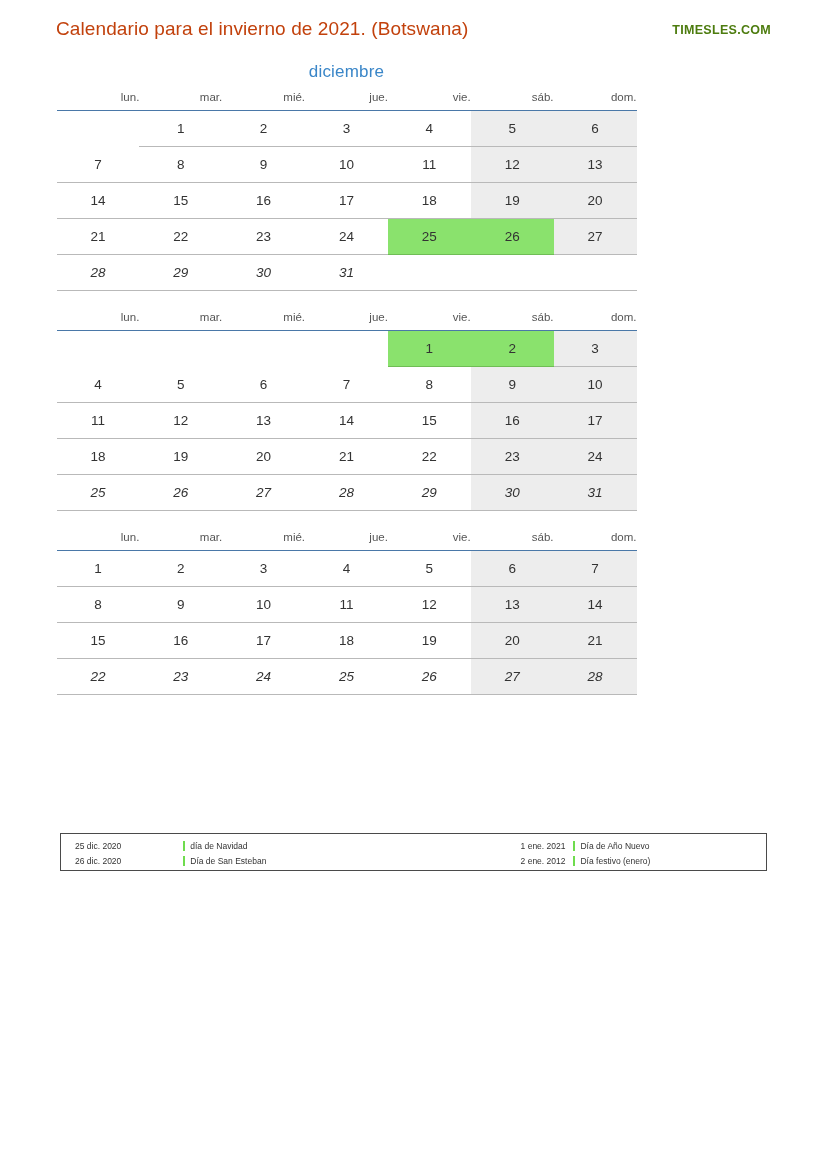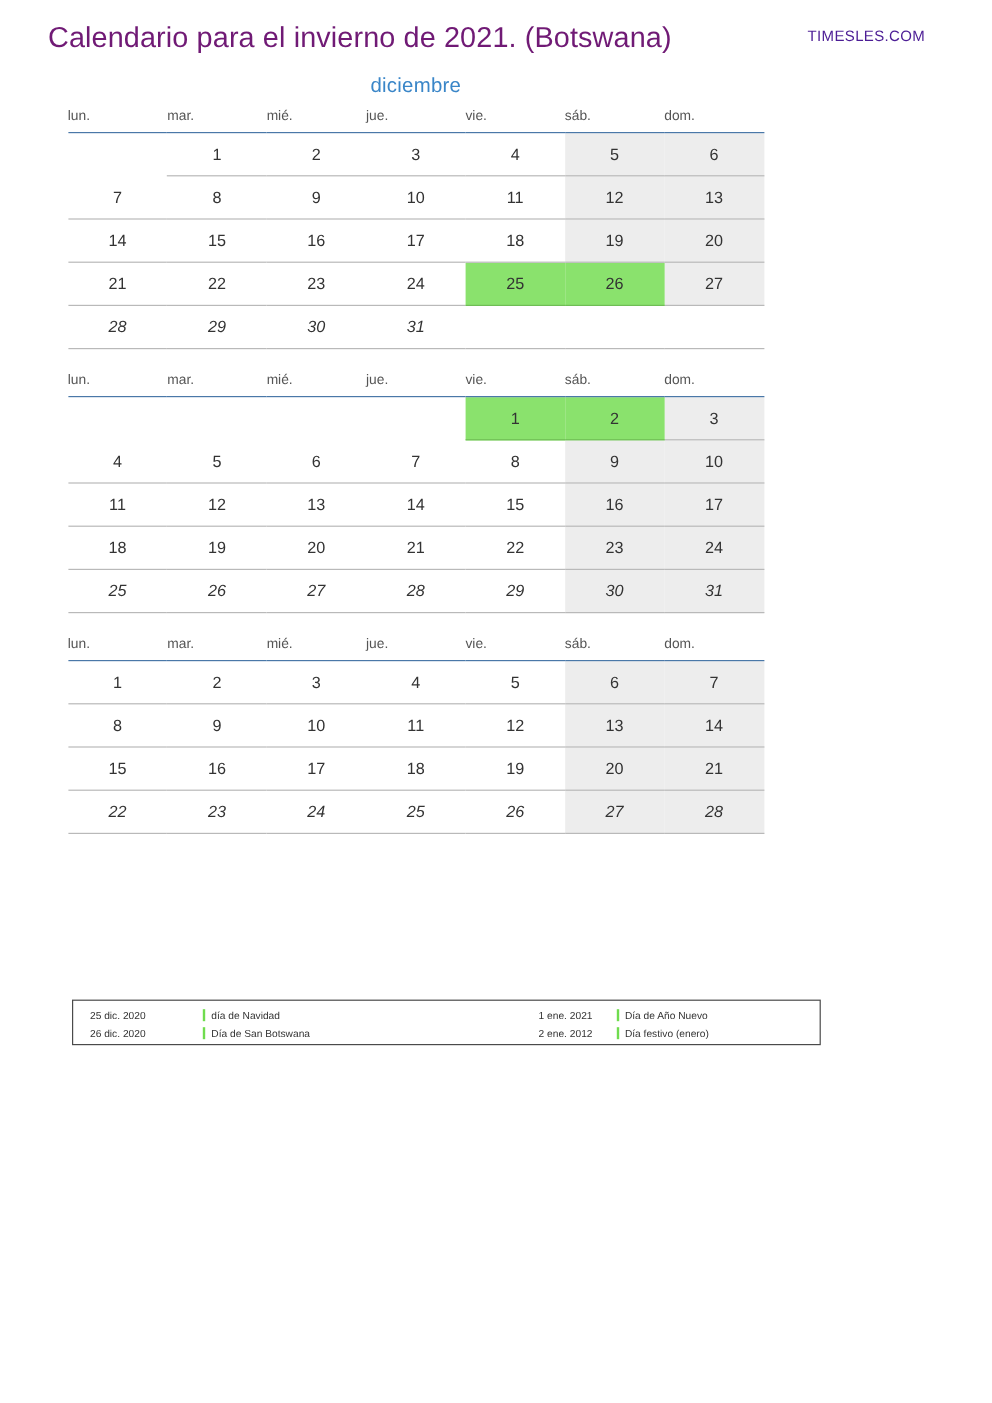--- a/index.html
+++ b/index.html
@@ -23,36 +23,36 @@
   
   .header {
     position: absolute;
     top: 18px;
     left: 0;
     width: 827px;
     height: 34px;
   }
   .title {
     position: absolute;
-    left: 40px;
+    left: 56px;
     top: 0;
-    font-size: 24px;
-    color: #701a75;
+    font-size: 19px;
+    color: #c2410c;
     font-weight: normal;
     letter-spacing: 0.1px;
     white-space: nowrap;
   }
   .brand {
     position: absolute;
     right: 56px;
     top: 5px;
     font-size: 12.5px;
-    color: #4c1d95;
+    color: #4d7c0f;
     letter-spacing: 0.3px;
-    font-weight: normal;
+    font-weight: bold;
     white-space: nowrap;
   }
   
   .months {
     position: absolute;
     top: 62px;
     left: 0;
     width: 693px;
   }
   .month {
@@ -70,21 +70,21 @@
   table.cal {
     border-collapse: collapse;
     width: 580px;
     table-layout: fixed;
   }
   table.cal th {
     font-weight: normal;
     font-size: 11.5px;
     color: #555555;
     padding: 0 0 7px 0;
-    text-align: left;
+    text-align: right;
     border-bottom: 1.6px solid #4a78a8;
   }
   table.cal td {
     height: 35px;
     text-align: center;
     font-size: 13.5px;
     color: #333333;
     border-bottom: 1px solid #b9b9b9;
     padding: 0;
     vertical-align: middle;
@@ -102,42 +102,42 @@
   }
   table.cal tr.last td {
     border-bottom: 1px solid #b9b9b9;
     font-style: italic;
   }
   
   .legend {
     position: absolute;
     left: 60px;
     top: 833px;
-    width: 624px;
+    width: 707px;
     height: 38px;
     border: 1px solid #4a4a4a;
     box-sizing: border-box;
     padding: 5px 8px 0 8px;
   }
   .legend-row {
     display: flex;
     align-items: center;
     height: 13px;
     margin-bottom: 2px;
   }
   .lg-date {
     width: 128px;
     font-size: 8.5px;
     color: #333;
     padding-left: 6px;
     box-sizing: border-box;
   }
   .lg-date.right {
     text-align: right;
-    padding-right: 20px;
+    padding-right: 8px;
     width: 230px;
   }
   .lg-bar {
     width: 2px;
     height: 10px;
     background: #6fdc4e;
     margin-right: 5px;
     flex: 0 0 2px;
   }
   .lg-label {
@@ -342,20 +342,20 @@
         <div class="lg-date">25 dic. 2020</div>
         <div class="lg-bar"></div>
         <div class="lg-label">día de Navidad</div>
         <div class="lg-date right">1 ene. 2021</div>
         <div class="lg-bar"></div>
         <div class="lg-label">Día de Año Nuevo</div>
       </div>
       <div class="legend-row">
         <div class="lg-date">26 dic. 2020</div>
         <div class="lg-bar"></div>
-        <div class="lg-label">Día de San Botswana</div>
+        <div class="lg-label">Día de San Esteban</div>
         <div class="lg-date right">2 ene. 2012</div>
         <div class="lg-bar"></div>
         <div class="lg-label">Día festivo (enero)</div>
       </div>
     </div>
 
 </div>
 
 </body></html>

